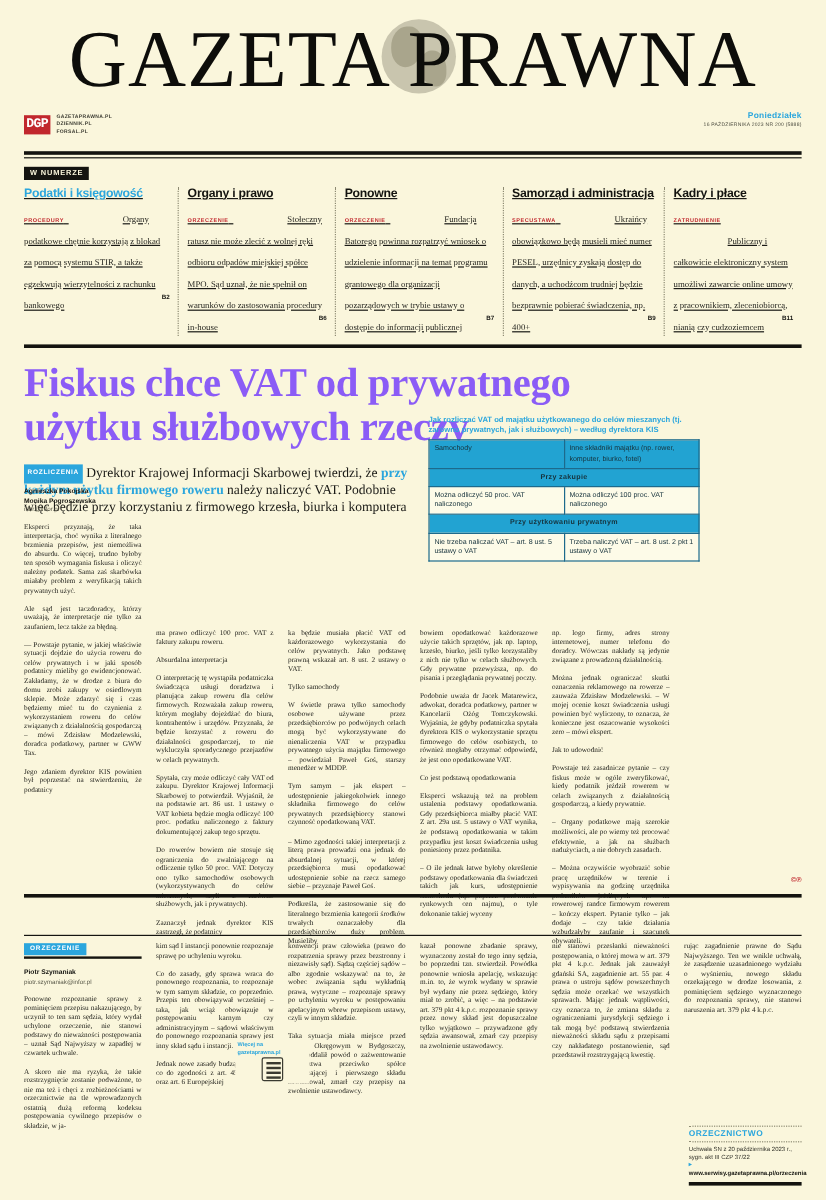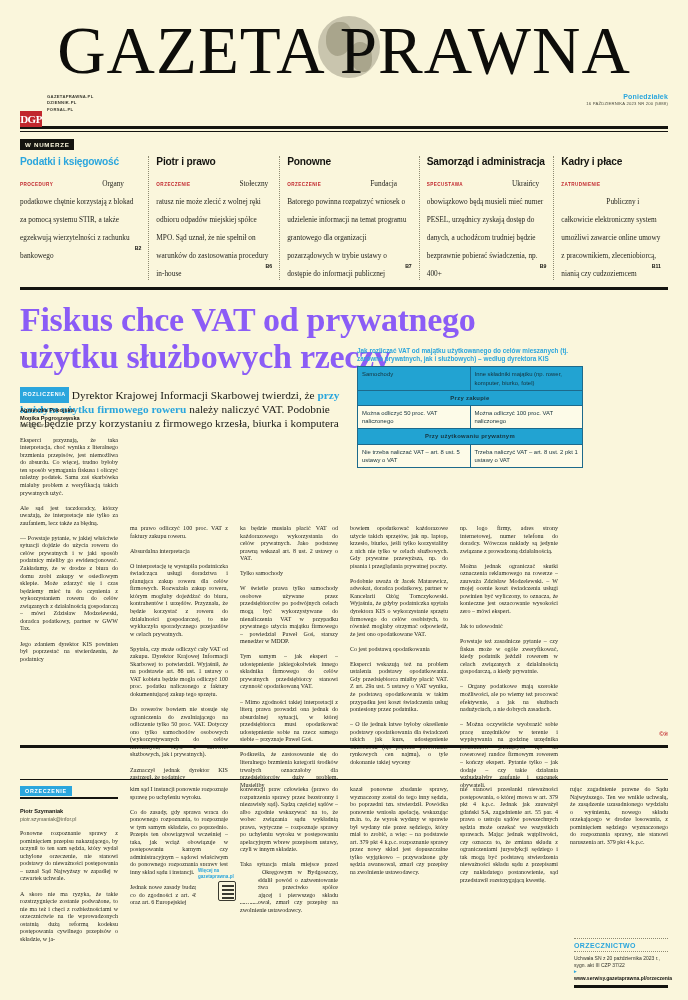--- a/index.html
+++ b/index.html
@@ -45,23 +45,23 @@
     font-family: "Liberation Sans", sans-serif;
     font-weight: bold;
     font-size: 15.5px; letter-spacing: .6px;
     color: #2ba6dd;
     margin-top: -2px;
   }
 
   
   .logobar { position: relative; height: 28px; margin: 6px 20px 0 20px; }
   .dgp-box {
-    position: absolute; left: 0; top: 17px;
+    position: absolute; left: 0; top: 2px;
     width: 22px; height: 16px; background: #c1272d;
-    color: #fff; font-family: Liberation Serif, serif;
+    color: #fff; font-family: Liberation Mono, monospace;
     font-weight: bold; font-size: 11px; line-height: 16px; text-align: center;
     letter-spacing: -0.5px;
   }
   .sites {
     position: absolute; left: 27px; top: 0px;
     font-family: "Liberation Sans", sans-serif;
     font-size: 4.2px; font-weight: bold; line-height: 6.4px;
     color: #3a3a30; letter-spacing: .3px;
   }
   .dateblock { position: absolute; right: 0; top: -1px; text-align: right; }
@@ -81,20 +81,21 @@
     margin: 7px 0 0 20px;
     display: inline-block; background: #141410; color: #faf6dc;
     font-family: "Liberation Sans", sans-serif; font-weight: bold;
     font-size: 6.2px; letter-spacing: .7px; padding: 2px 5px 2.5px 5px;
   }
   .wnum-grid {
     margin: 5px 20px 0 20px;
     display: grid;
     grid-template-columns: 1.03fr 1.05fr 1.12fr 1.08fr .92fr;
     column-gap: 0;
+    text-decoration: underline;
   }
   .wnum-col { padding: 0 7px; border-left: 1px dotted #8d8a72; }
   .wnum-col:first-child { border-left: none; padding-left: 0; }
   .wnum-head {
     font-family: "Liberation Sans", sans-serif; font-weight: bold;
     font-size: 10.2px; line-height: 12px; color: #2ba6dd; margin-bottom: 4px;
     letter-spacing: -.2px;
   }
   .wnum-col:nth-child(n+2) .wnum-head { color: #141410; }
   .wnum-kicker {
@@ -281,21 +282,21 @@
   
   <div class="wnum-tag">W NUMERZE</div>
   <div class="wnum-grid">
     <div class="wnum-col">
       <div class="wnum-head">Podatki i księgowość</div>
       <div><span class="wnum-kicker">PROCEDURY</span>
       <span class="wnum-body">Organy podatkowe chętnie korzystają z blokad za pomocą systemu STIR, a także egzekwują wierzytelności z rachunku bankowego</span>
       <span class="wnum-page">B2</span></div>
     </div>
     <div class="wnum-col">
-      <div class="wnum-head">Piotr i prawo</div>
+      <div class="wnum-head">Organy i prawo</div>
       <div><span class="wnum-kicker">ORZECZENIE</span>
       <span class="wnum-body">Stołeczny ratusz nie może zlecić z wolnej ręki odbioru odpadów miejskiej spółce MPO. Sąd uznał, że nie spełnił on warunków do zastosowania procedury in-house</span>
       <span class="wnum-page">B6</span></div>
     </div>
     <div class="wnum-col">
       <div class="wnum-head">Ponowne</div>
       <div><span class="wnum-kicker">ORZECZENIE</span>
       <span class="wnum-body">Fundacja Batorego powinna rozpatrzyć wniosek o udzielenie informacji na temat programu grantowego dla organizacji pozarządowych w trybie ustawy o dostępie do informacji publicznej</span>
       <span class="wnum-page">B7</span></div>
     </div>

